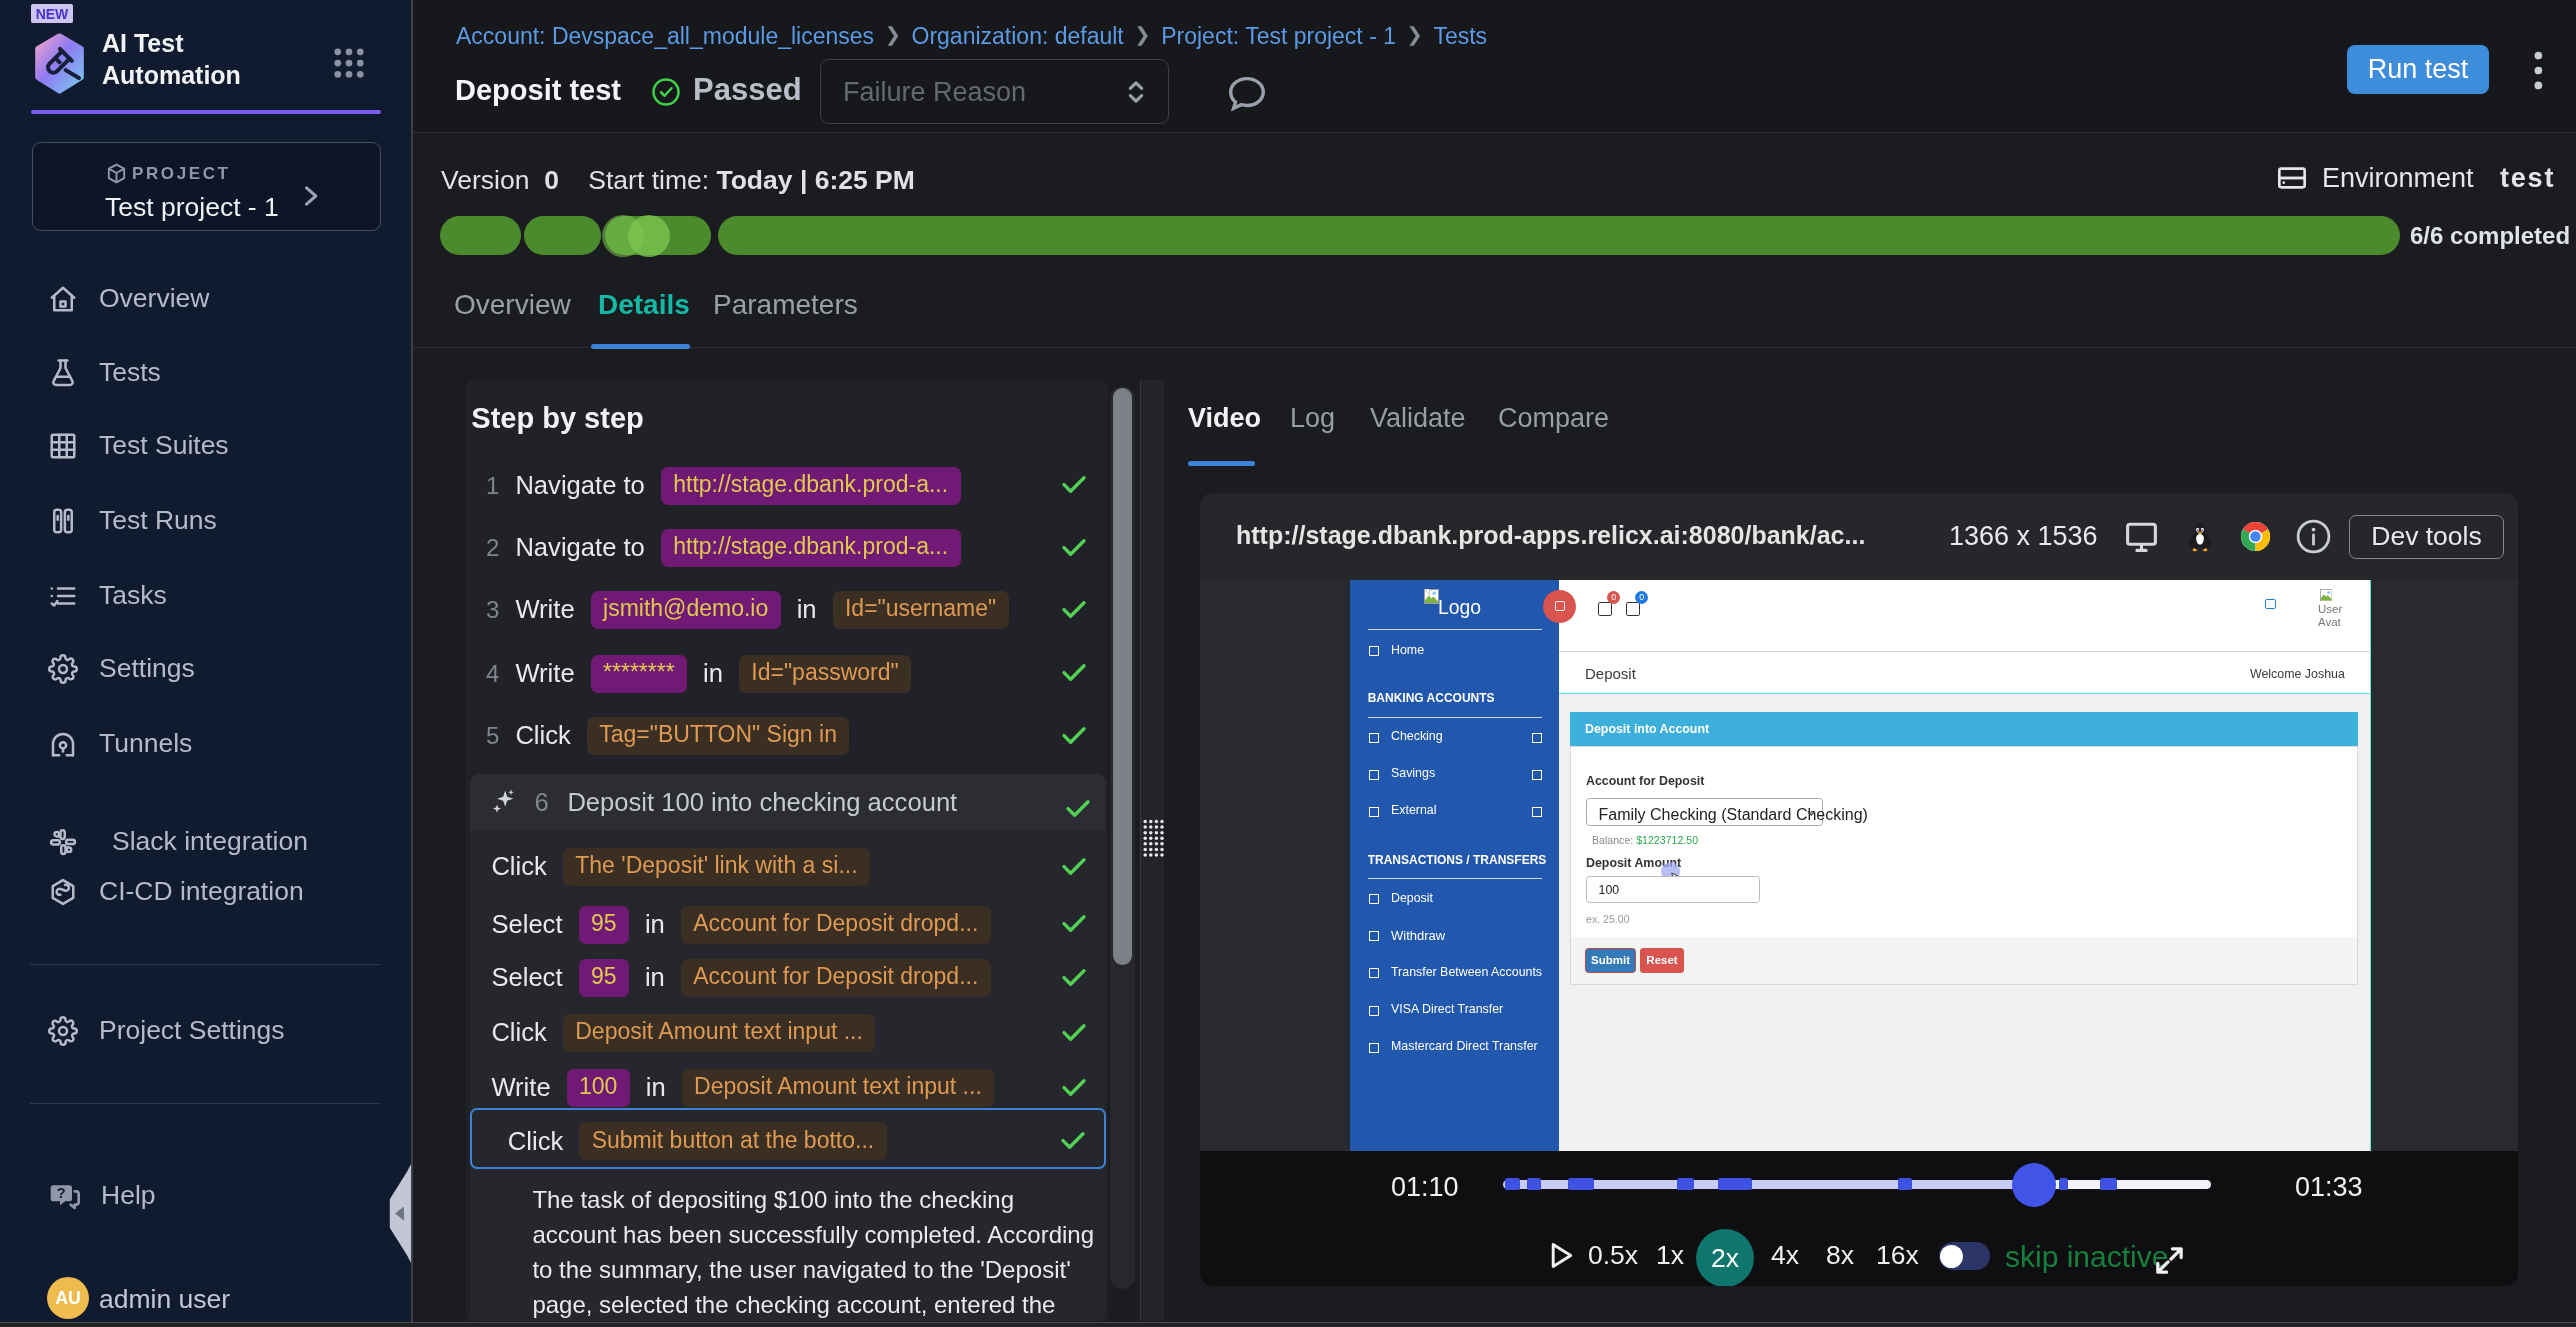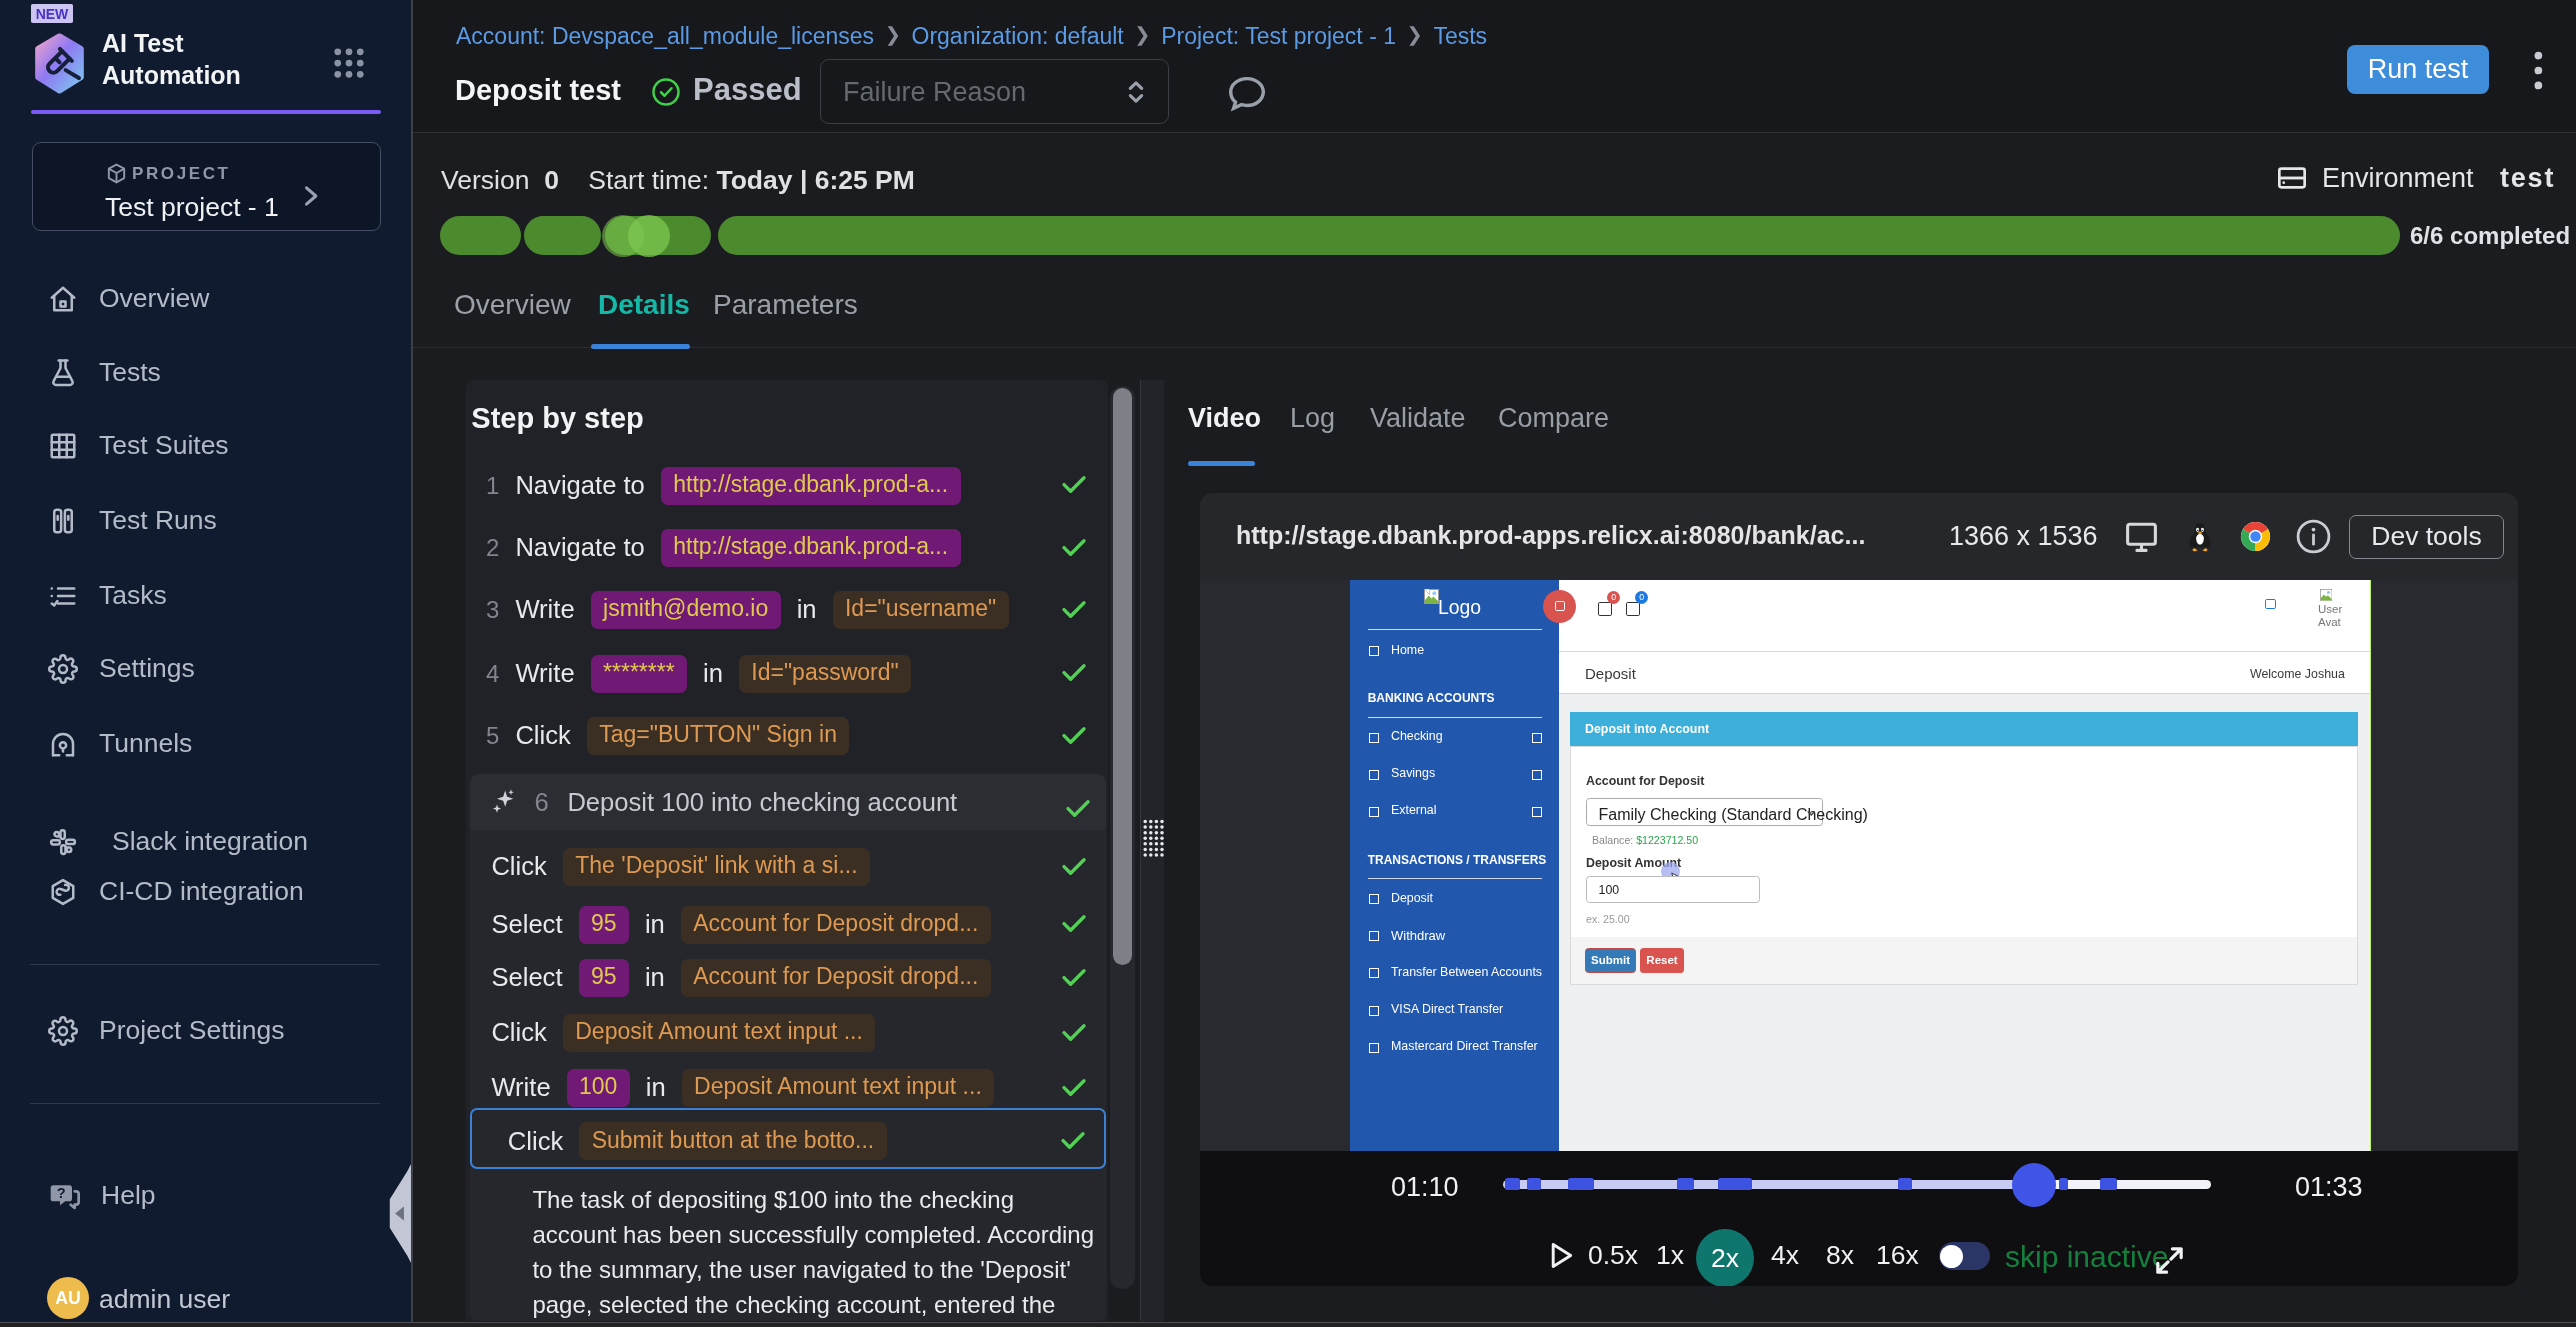--- a/index.html
+++ b/index.html
@@ -379,21 +379,21 @@
             <circle cx="12" cy="12" r="3.6" fill="#4285f4"></circle>
           </svg>
 <svg class="abs" style="left:1095px;top:25px;" width="37" height="37" viewBox="0 0 24 24" fill="none" stroke="#c9ccd1" stroke-width="1.8">
             <circle cx="12" cy="12" r="10"></circle>
             <path d="M12 11v6" stroke-linecap="round"></path>
             <circle cx="12" cy="7.5" r="1.2" fill="#c9ccd1" stroke="none"></circle>
           </svg>
 <div class="abs" style="left:1149px;top:22px;width:155px;height:44px;border:1.8px solid #85888e;border-radius:7px;color:#e8e9eb;font-size:26.5px;text-align:center;line-height:41px;">Dev tools</div>
 </div>
 <div class="abs" style="left:0;top:87px;width:1318px;height:571px;background:#292a30;"></div>
-<div class="abs" style="left:150px;top:87px;width:1021px;height:571px;background:#bef264;" id="bank">
+<div class="abs" style="left:150px;top:87px;width:1021px;height:571px;background:#5eead4;" id="bank">
           <div class="abs" style="left:0;top:0;width:209px;height:571px;background:#2257ae;color:#fff;">
 <svg class="abs" style="left:74px;top:8.8px;" width="15" height="15" viewBox="0 0 16 16">
               <rect x="0.5" y="0.5" width="15" height="15" fill="#fff" stroke="#999"></rect>
               <path d="M1 12l4-5 3 3 2-2 5 5v2H1z" fill="#7cb342"></path>
               <circle cx="11" cy="4.5" r="2" fill="#90caf9"></circle>
               <path d="M0 0h6v6z" fill="#fff" stroke="#888" stroke-width="0.5"></path>
             </svg>
 <div class="abs" style="left:88px;top:16px;font-size:19.4px;color:#fff;">Logo</div>
 <div class="abs" style="left:17.7px;top:49px;width:174px;border-top:1.8px solid #cfd9ea;"></div>
 <div class="abs" style="left:19.4px;top:66px;width:9.7px;height:9.7px;border:1.8px solid #fff;"></div>

